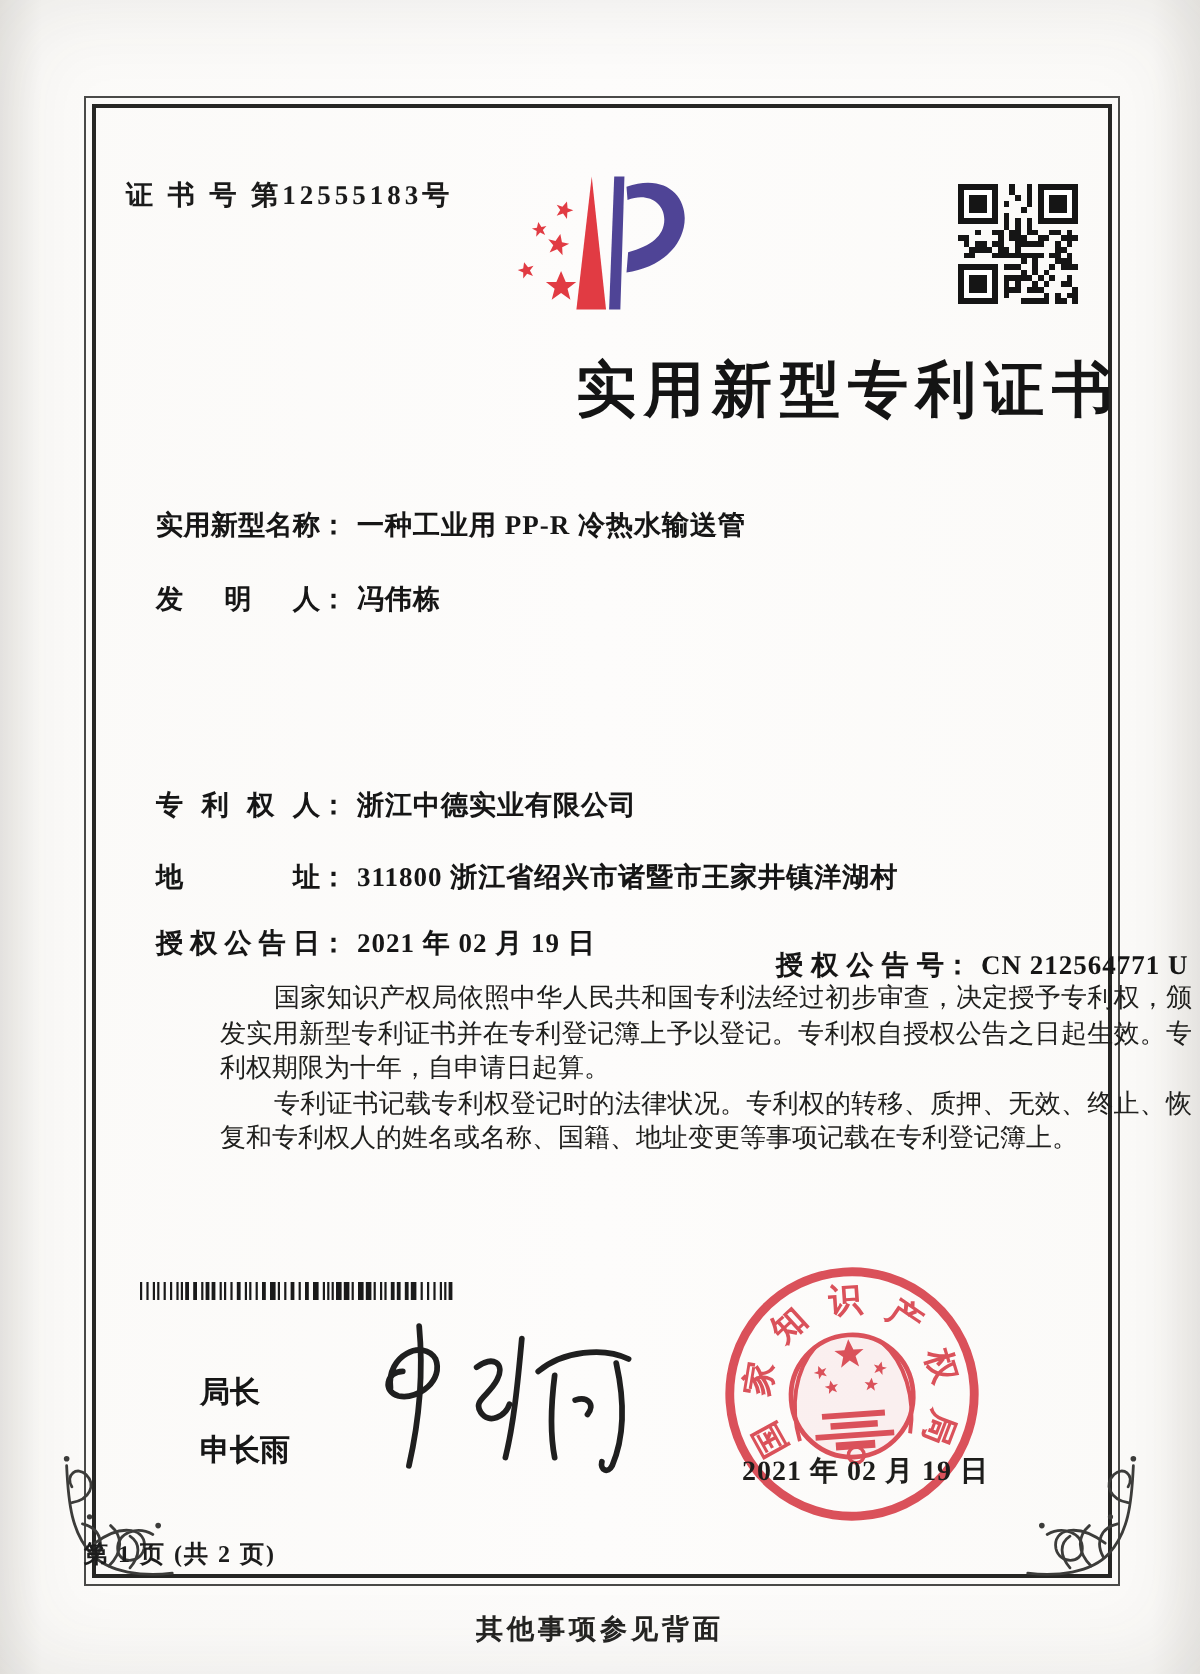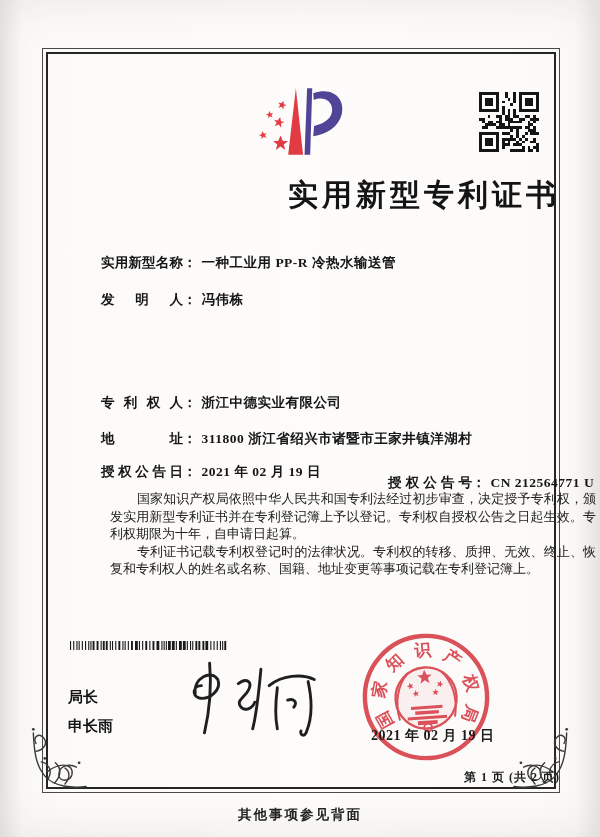--- a/index.html
+++ b/index.html
@@ -18,41 +18,41 @@
   
   .cert-no { position:absolute; left:63px; top:89px; font-size:13.5px; font-weight:700;
     letter-spacing:2px; color:#1b1b1b; }
   .logo { position:absolute; left:256px; top:84px; width:92px; height:78px; }
   .qr { position:absolute; left:479px; top:92px; width:60px; height:60px; }
   .doc-title { position:absolute; left:42px; top:175px; width:518px; text-align:right;
     font-size:30px; font-weight:700; letter-spacing:4px; color:#141414; }
   
   .frow { position:absolute; left:78px; font-size:13.5px; font-weight:600; color:#161616;
     white-space:nowrap; }
-  .flabel { display:inline-block; width:82px; text-align:justify; text-align-last:justify;margin-left:23px; }
+  .flabel { display:inline-block; width:82px; text-align:justify; text-align-last:justify; }
   .fcolon { margin-right:5px; }
   .fval { letter-spacing:.5px; }
   .frow2 { position:absolute; left:310px; top:11px; font-size:13.5px; font-weight:700; color:#161616; white-space:nowrap;}
   .flabel2 { display:inline-block; width:84px; text-align:justify; text-align-last:justify; }
   
   .body-text { position:absolute; left:62px; top:490px; width:486px; font-size:13px;
     line-height:17.6px; color:#20201e; font-weight:500; text-align:justify;margin-left:48px; }
   .body-text p { text-indent:27px; }
   
   .barcode { position:absolute; left:70px; top:641px; width:160px; height:9px; }
-  .director { position:absolute; left:68px; top:683px; font-size:15px; font-weight:600;
+  .director { position:absolute; left:100px; top:683px; font-size:15px; font-weight:600;
     color:#161616; line-height:29px; }
   .signature { position:absolute; left:170px; top:659px; width:150px; height:78px; }
   
   .seal { position:absolute; left:357px; top:628px; width:138px; height:138px;
     transform:rotate(-4deg); opacity:.93; }
   .seal-date { position:absolute; left:371px; top:727px; font-size:14px; font-weight:700;
     color:#1d1d1b; letter-spacing:.5px; white-space:nowrap; }
   
-  .page-num { position:absolute; left:42px; top:769px; width:518px; text-align:right;
+  .page-num { position:absolute; left:42px; top:769px; width:518px; text-align:left;
     font-size:12px; font-weight:600; letter-spacing:1px; color:#1c1c1c; }
   .footer-note { position:absolute; left:0; top:806px; width:600px; text-align:center;
     font-size:13.5px; font-weight:600; color:#242422; letter-spacing:2px; }
   .flourish { position:absolute; width:88px; height:88px; }
   .flourish.bl { left:21px; top:710px; }
   .flourish.br { left:491px; top:710px; transform:scaleX(-1); }
   .hidden-defs { position:absolute; width:0; height:0; }
 </style>
 </head>
 <body>
@@ -80,20 +80,21 @@
     <div class="frame-inner"></div>
   </div>
 
   <svg class="flourish bl" viewBox="0 0 100 100">
       <use href="#corner-flourish"></use>
     </svg>
   <svg class="flourish br" viewBox="0 0 100 100">
       <use href="#corner-flourish"></use>
     </svg>
 
+  <div class="cert-no">证 书 号 第12555183号</div>
 
   <svg class="logo" viewBox="0 0 90 76">
     <polygon points="39,4 31.5,69 46,69" fill="#e13b43"></polygon>
     <polygon points="50,4 47.5,69 53,69 55,4" fill="#4f4496"></polygon>
     <path d="M56,9 C76,2 87,15 84,29 C81,42 69,49 56,51 L56.8,41 C68,38 74.5,33 74.5,25 C74.5,16.5 66,11.5 56.5,15.5 Z" fill="#4f4496"></path>
     <use href="#star5" transform="translate(24,58) scale(0.78)" fill="#e13b43"></use>
     <use href="#star5" transform="translate(7,50) scale(0.42) rotate(-15)" fill="#e13b43"></use>
     <use href="#star5" transform="translate(22.5,37.5) scale(0.55) rotate(12)" fill="#e13b43"></use>
     <use href="#star5" transform="translate(13.5,30) scale(0.38) rotate(-10)" fill="#e13b43"></use>
     <use href="#star5" transform="translate(25.5,20.5) scale(0.45) rotate(18)" fill="#e13b43"></use>

